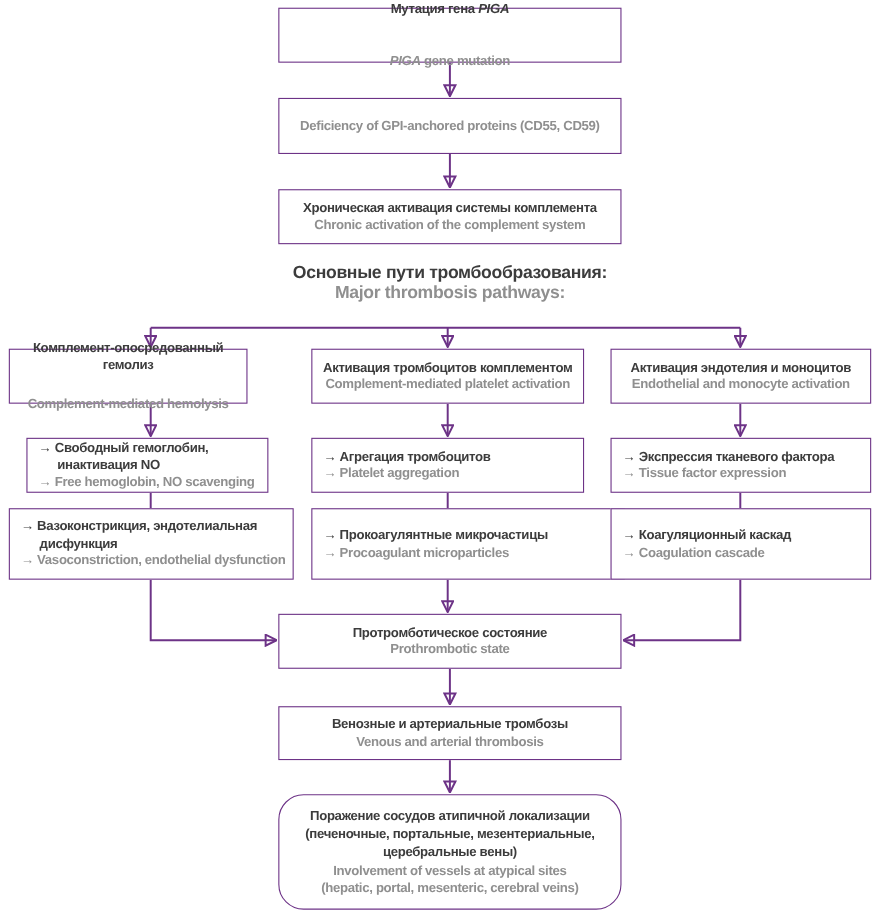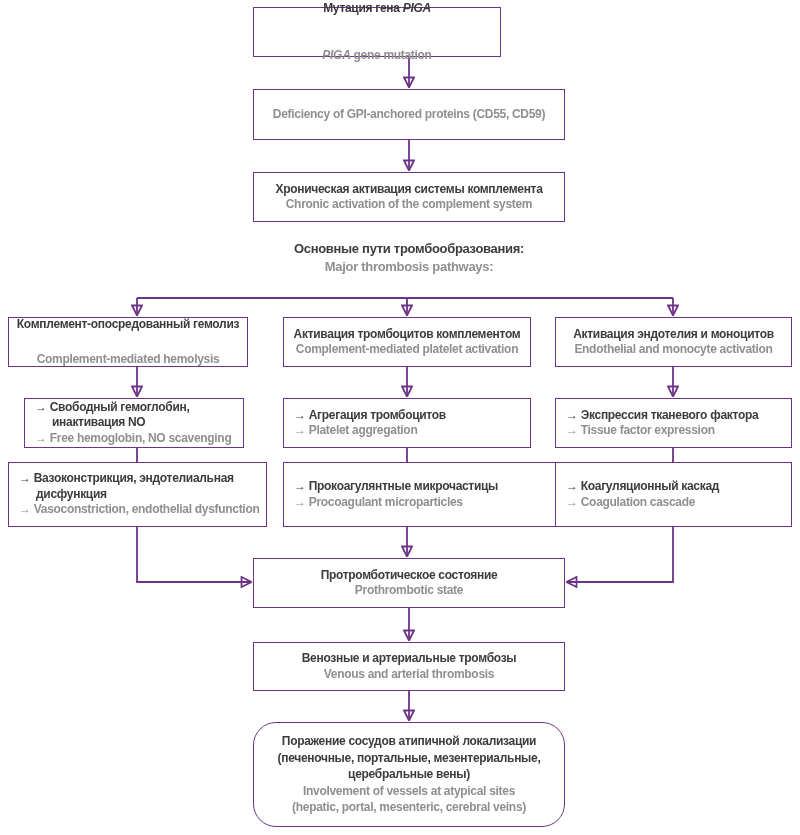--- a/index.html
+++ b/index.html
@@ -18,21 +18,21 @@
     display:flex;flex-direction:column;justify-content:center;align-items:center;
     text-align:center;font-size:12px;line-height:15.5px;letter-spacing:-0.3px;
     padding:2px 4px;
   }
   .box.steps{align-items:stretch;text-align:left;padding:2px 6px 2px 10px;}
   .steps .line{padding-left:17px;text-indent:-17px;}
   .ru{font-weight:bold;color:var(--dark);white-space:pre-line;}
   .en{font-weight:bold;color:var(--gray);white-space:pre-line;}
   .heading{
     position:absolute;left:109px;top:240px;width:600px;text-align:center;
-    font-size:13px;line-height:18px;font-weight:bold;letter-spacing:-0.3px;
+    font-size:16px;line-height:18px;font-weight:bold;letter-spacing:-0.3px;
   }
   .final-box{line-height:16.5px;border-radius:23px;}
 </style>
 </head>
 <body>
 
 <div class="canvas">
 
   <svg class="connectors" viewBox="0 0 800 835" xmlns="http://www.w3.org/2000/svg">
     <defs>
@@ -52,40 +52,40 @@
     <path d="M137,448 V462"></path>
     <path d="M407,448 V462"></path>
     <path d="M673,448 V462"></path>
     <path d="M137,527 V582 H251" marker-end="url(#arw)"></path>
     <path d="M407,527 V556" marker-end="url(#arw)"></path>
     <path d="M673,527 V582 H567" marker-end="url(#arw)"></path>
     <path d="M409,608 V640" marker-end="url(#arw)"></path>
     <path d="M409,691 V720" marker-end="url(#arw)"></path>
   </svg>
 
-  <div class="box" style="left:253px;top:7px;width:248px;height:50px;gap:32px;">
+  <div class="box" style="left:253px;top:7px;width:312px;height:50px;gap:32px;">
     <div class="ru"><span>Мутация гена </span><i>PIGA</i></div>
     <div class="en"><i>PIGA</i><span> gene mutation</span></div>
   </div>
 
   <div class="box" style="left:253px;top:89px;width:312px;height:51px;">
     <div class="en">Deficiency of GPI-anchored proteins (CD55, CD59)</div>
   </div>
 
   <div class="box" style="left:253px;top:172px;width:312px;height:50px;">
     <div class="ru">Хроническая активация системы комплемента</div>
     <div class="en">Chronic activation of the complement system</div>
   </div>
 
   <div class="heading">
     <div class="ru">Основные пути тромбообразования:</div>
     <div class="en">Major thrombosis pathways:</div>
   </div>
 
-  <div class="box" style="left:8px;top:317px;width:240px;height:50px;gap:20px;">
+  <div class="box" style="left:8px;top:317px;width:217px;height:50px;gap:20px;">
     <div class="ru">Комплемент-опосредованный гемолиз</div>
     <div class="en">Complement-mediated hemolysis</div>
   </div>
   <div class="box" style="left:283px;top:317px;width:248px;height:50px;">
     <div class="ru">Активация тромбоцитов комплементом</div>
     <div class="en">Complement-mediated platelet activation</div>
   </div>
   <div class="box" style="left:555px;top:317px;width:237px;height:50px;">
     <div class="ru">Активация эндотелия и моноцитов</div>
     <div class="en">Endothelial and monocyte activation</div>

